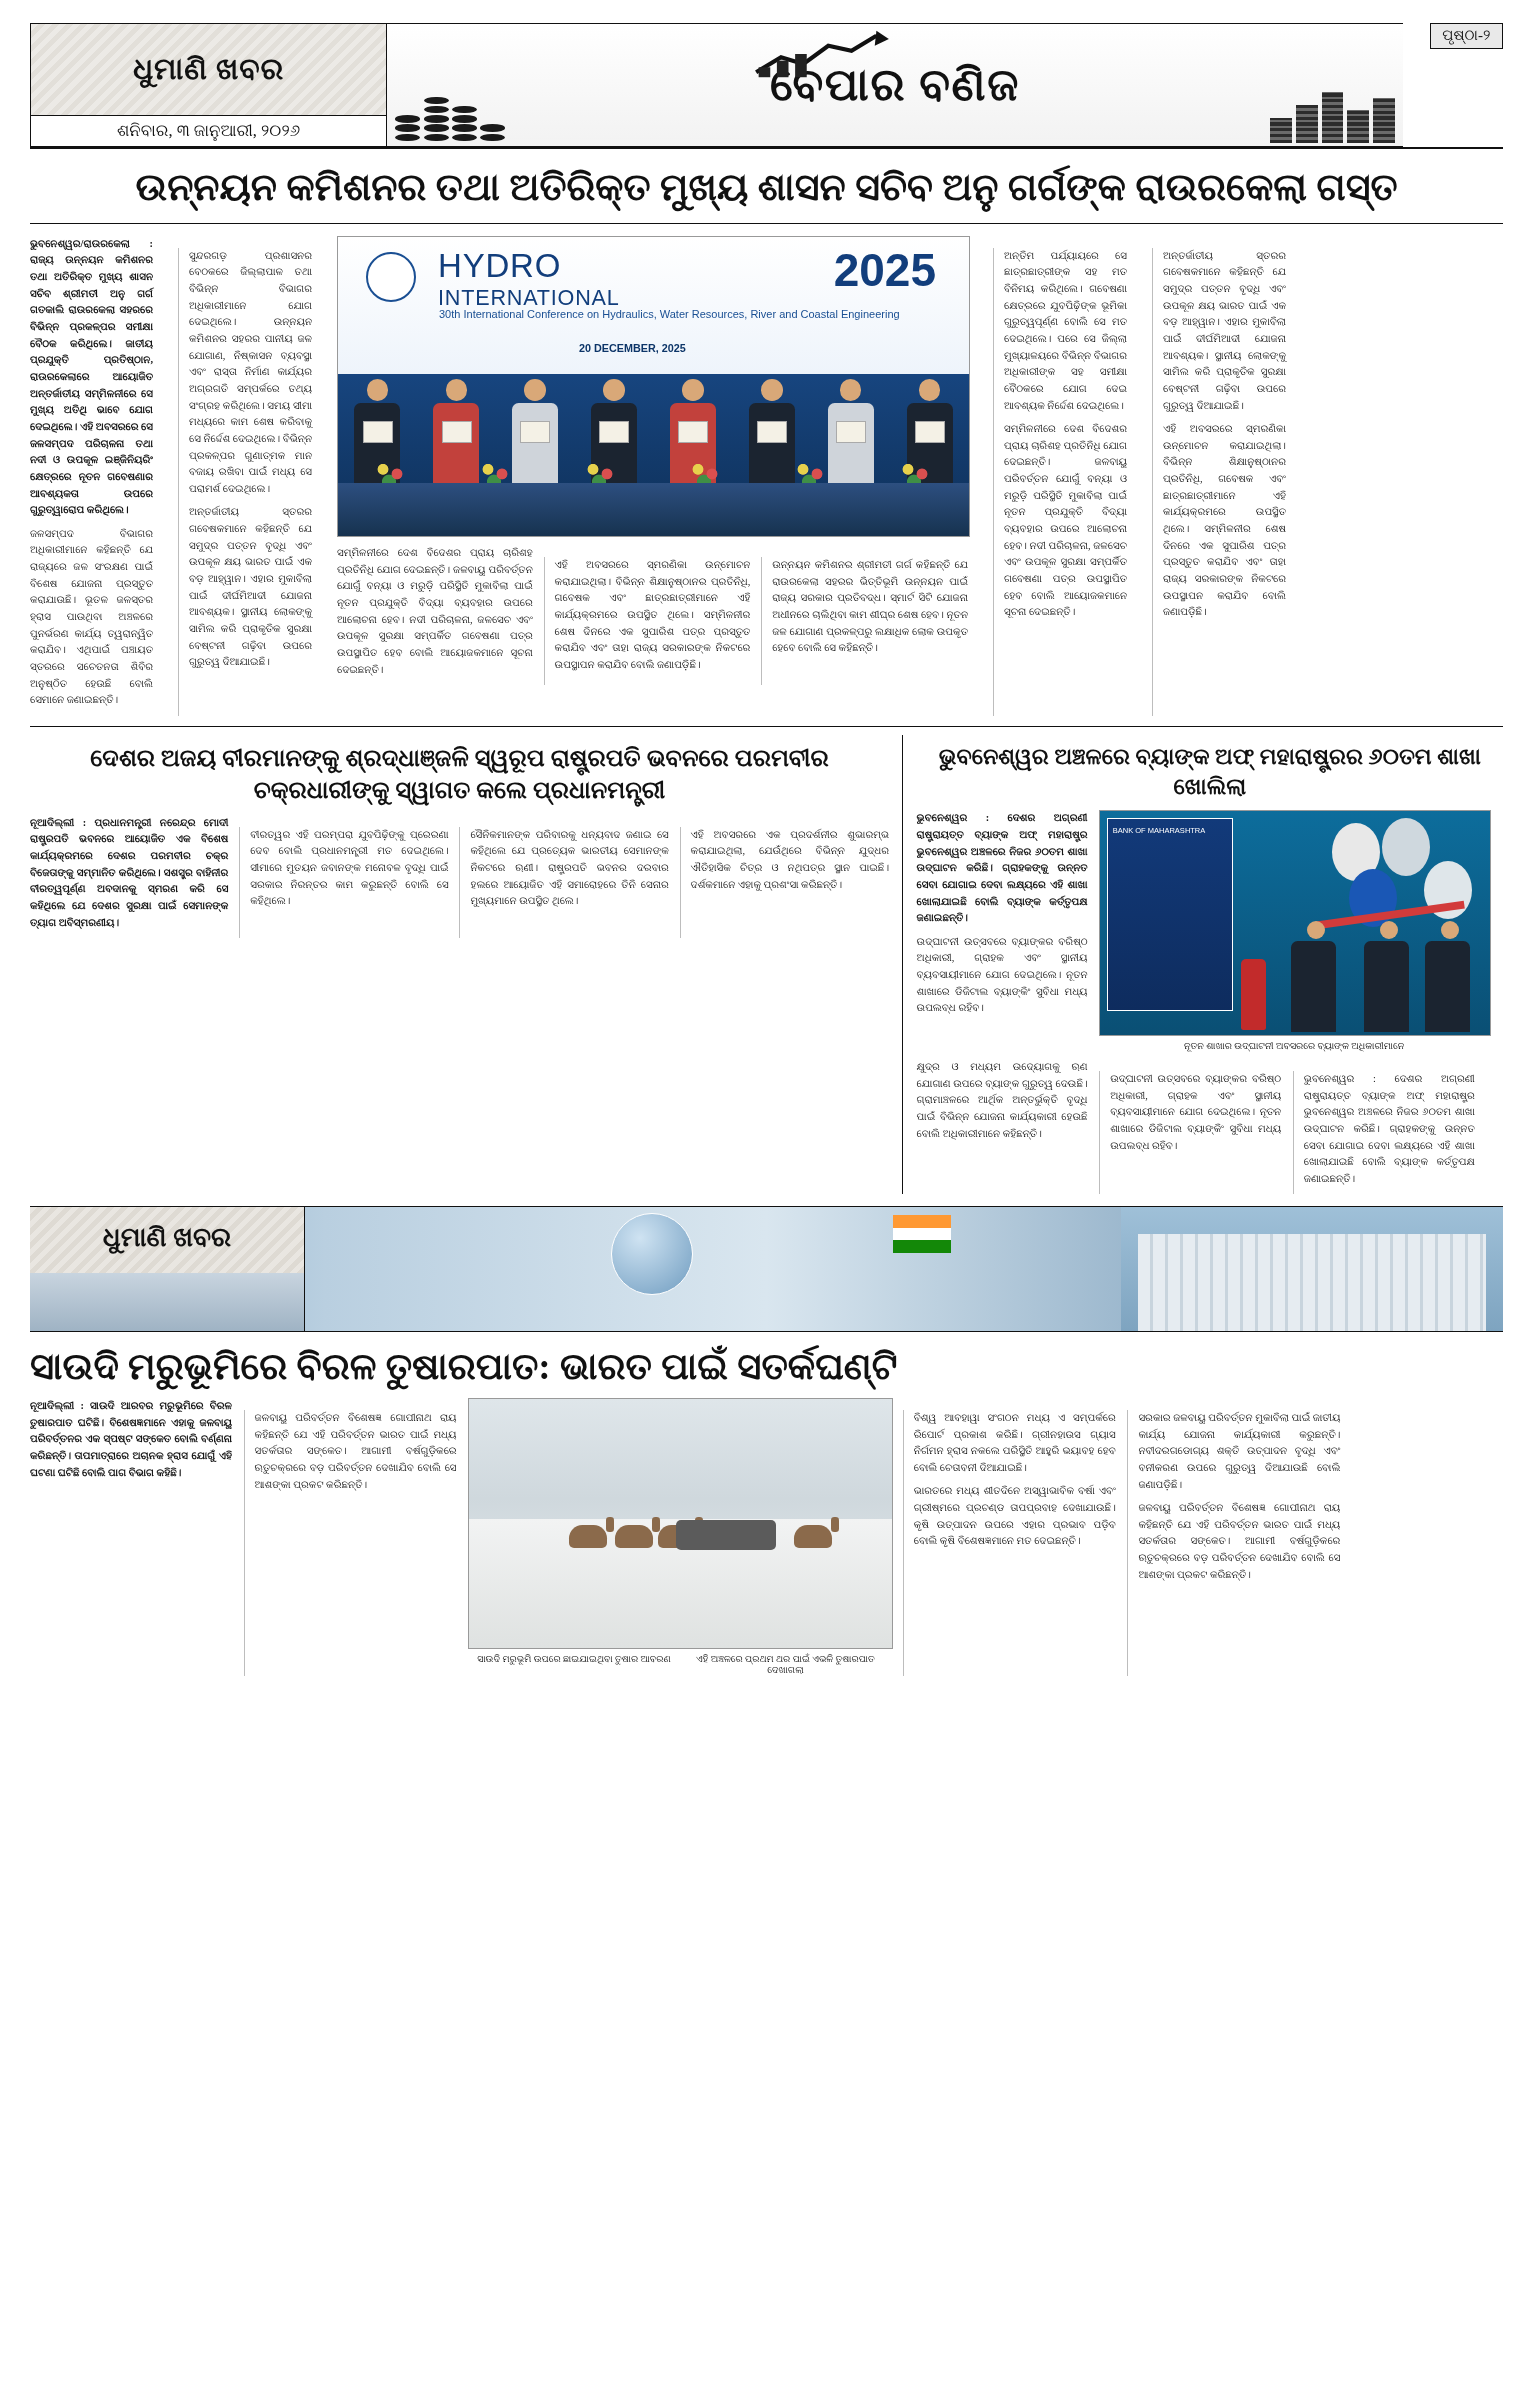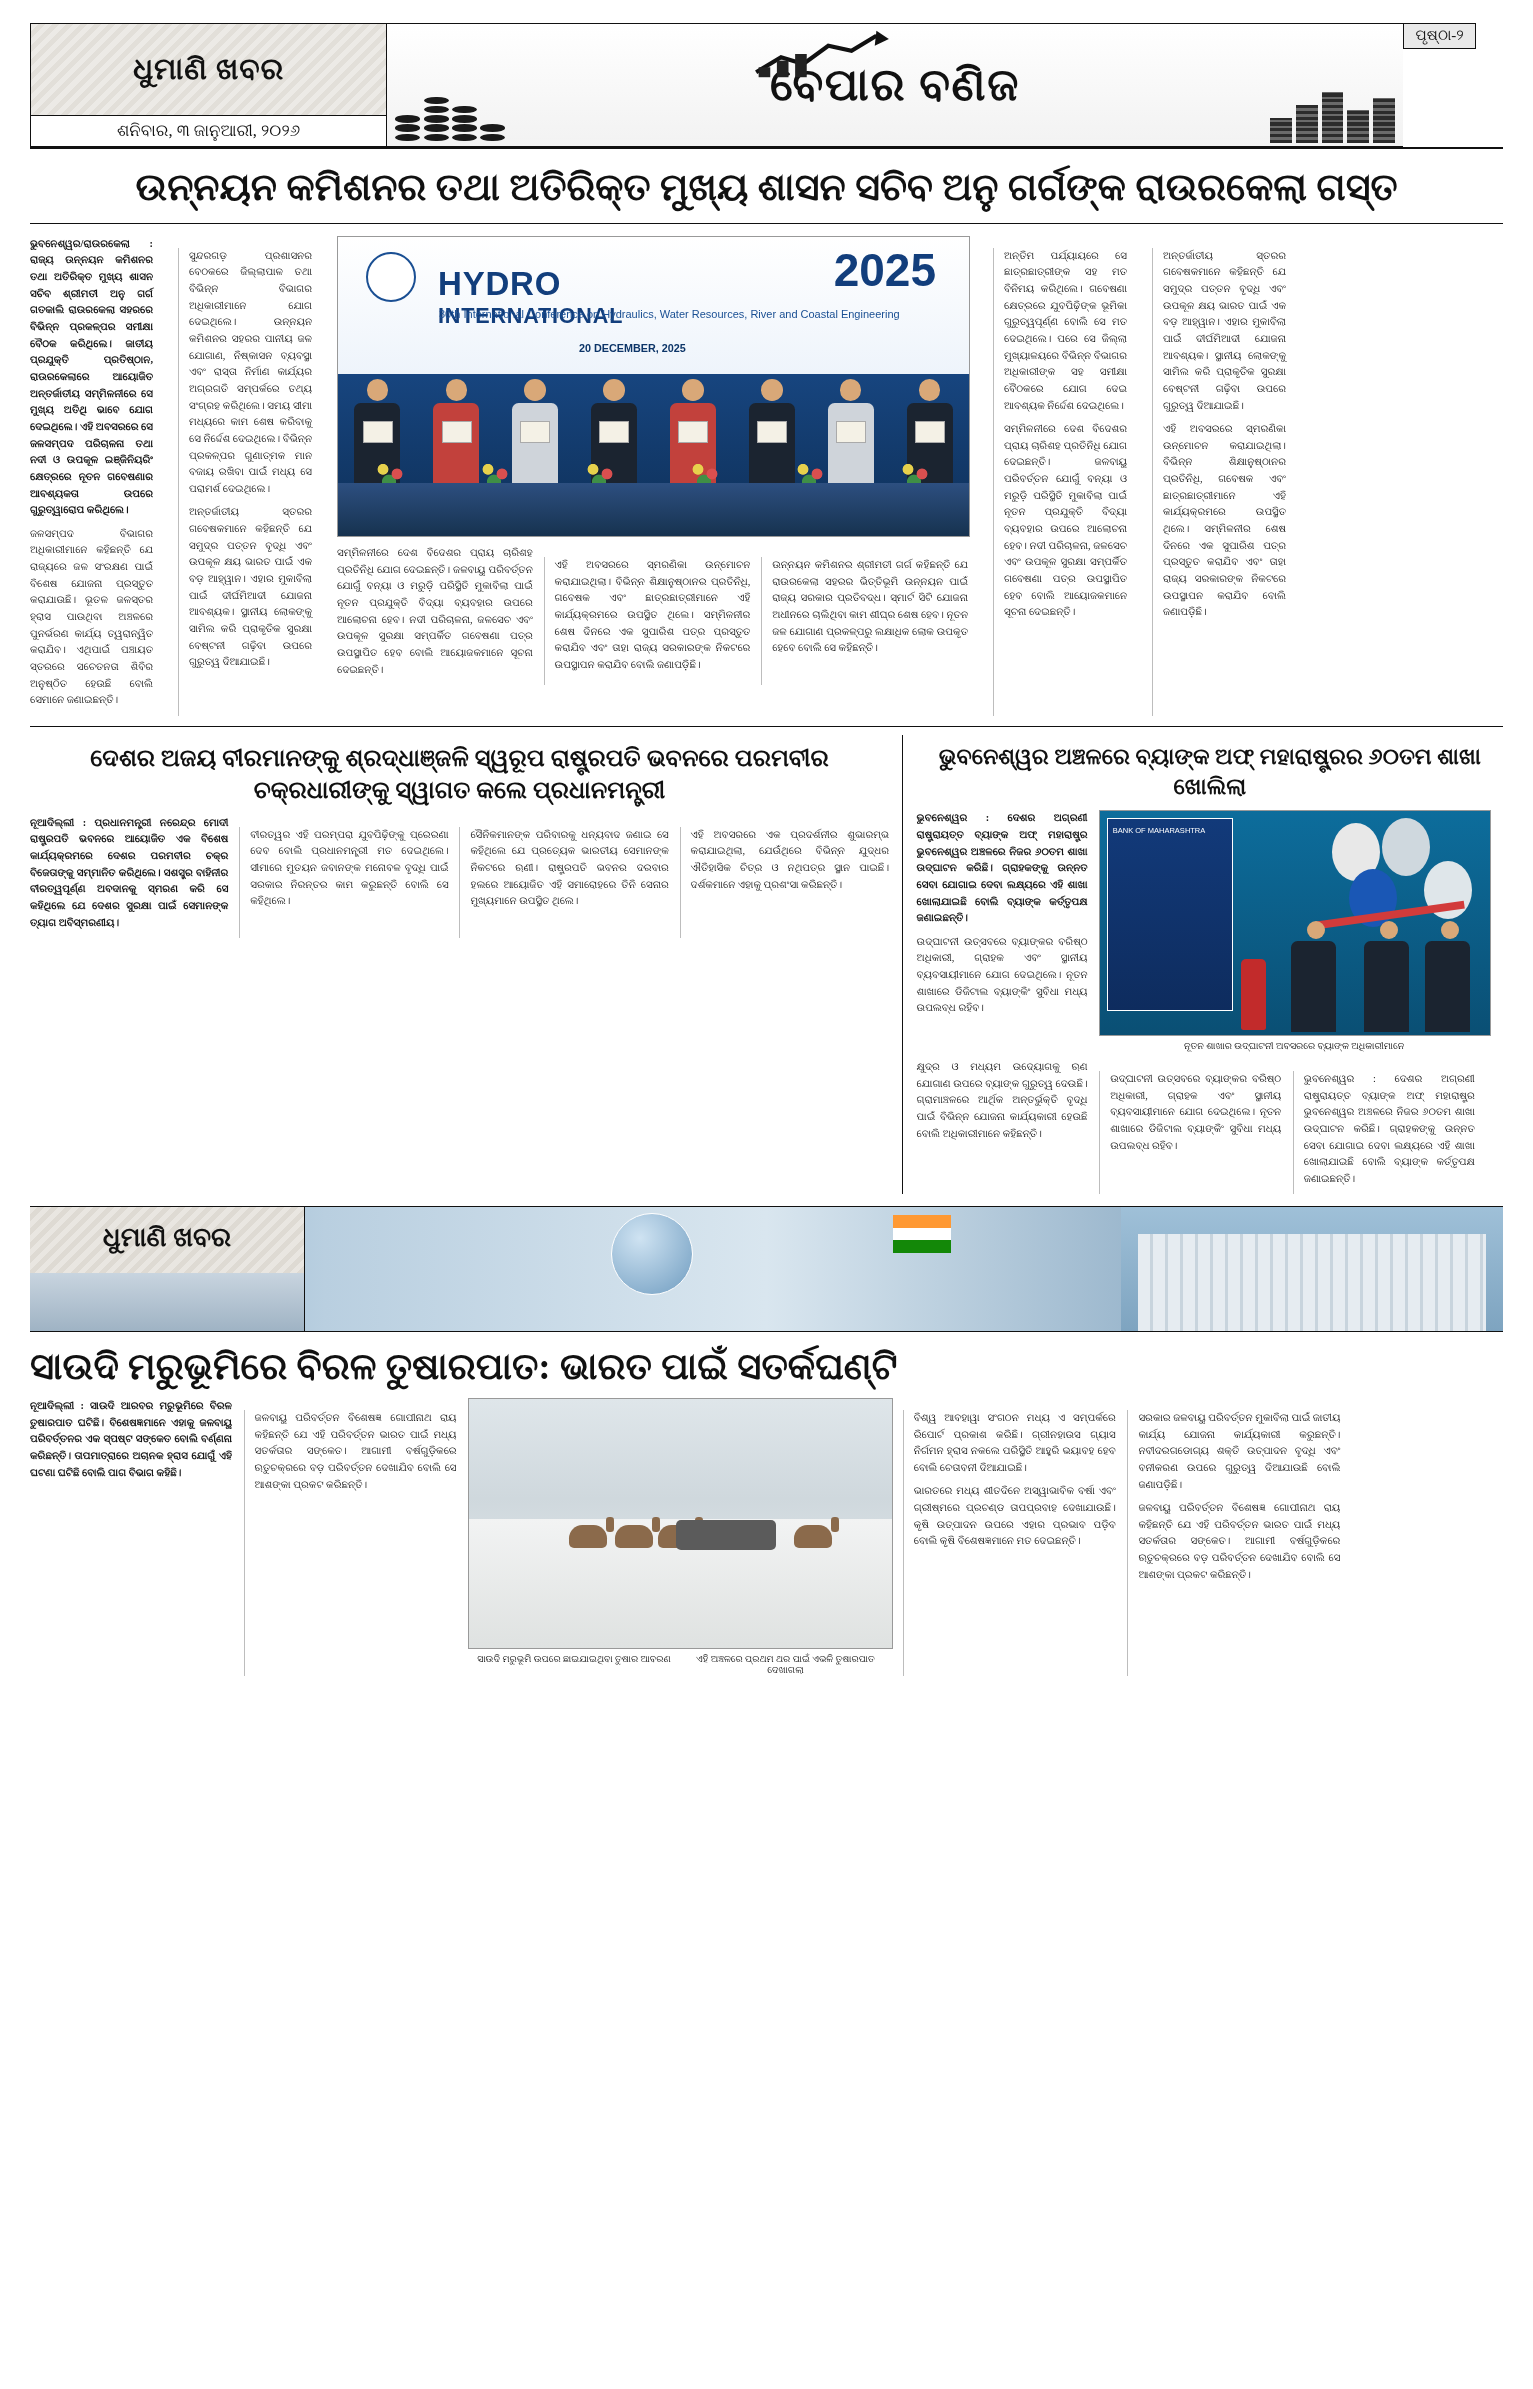--- a/index.html
+++ b/index.html
@@ -14,41 +14,41 @@
   .mast-logo{flex:1;display:flex;align-items:center;justify-content:center;font-size:30px;font-weight:bold;letter-spacing:0.8px;color:#111;}
   .mast-date{border-top:1.7px solid #111;text-align:center;font-size:16.6px;padding:5px 0;background:#fff;}
   .mast-center{flex:1;position:relative;display:flex;align-items:center;justify-content:center;
      background:linear-gradient(#ffffff,#f2f2f2);border-top:1.7px solid #111;border-bottom:1.7px solid #111;}
   .mast-center .title{font-size:45px;font-weight:bold;letter-spacing:1.7px;color:#111;}
   .coins{position:absolute;left:8.3px;bottom:5px;display:flex;align-items:flex-end;gap:3.3px;}
   .coin-stack{display:flex;flex-direction:column-reverse;gap:1.7px;}
   .coin{width:25px;height:7.5px;border-radius:50%;background:#1a1a1a;}
   .coins-right{position:absolute;right:8.3px;bottom:3.3px;display:flex;align-items:flex-end;gap:4.1px;}
   .bar{width:21.6px;background:repeating-linear-gradient(0deg,#2b2b2b 0 3.3px,#6a6a6a 3.3px 5.8px);}
-  .mast-right{width:100px;display:flex;align-items:flex-start;}
+  .mast-right{width:100px;display:flex;align-items:flex-start;justify-content:flex-end;}
   .pagebadge{border:1.7px solid #111;padding:3.3px 11.6px;font-size:15px;background:#e9e9e9;}
   .trendline{position:absolute;left:365px;top:5px;width:141px;height:50px;}
 
   
   .lead-headline{font-size:38px;font-weight:bold;text-align:center;line-height:1.25;padding:15px 3.3px 11.6px 3.3px;border-bottom:1.7px solid #111;}
 
   
   .col{font-size:10.3px;line-height:1.62;text-align:justify;color:#141414;}
   .col p{margin:0 0 6.6px 0;}
   .lede{font-weight:bold;}
   .rule-v{border-left:0.8px solid #bdbdbd;margin-top:12px;}
 
   
   .sec1{display:flex;gap:25px;padding-top:11.6px;}
   .sec1 .c{width:123px;}
   .sec1 .photo{width:631px;}
   .photo-box{width:100%;height:299px;position:relative;overflow:hidden;border:0.8px solid #999;}
   .hydro-sky{position:absolute;inset:0;background:linear-gradient(#1d4e8f,#1b4f97 45%,#14365f);}
   .hydro-banner{position:absolute;left:0;right:0;top:0;height:46%;background:linear-gradient(#ffffff,#eef4fb);border-bottom:2.5px solid #0b3f7a;}
-  .hydro-title{position:absolute;left:100px;top:28px;font-family:"Liberation Sans",sans-serif;font-weight:bold;color:#123e7c;}
+  .hydro-title{position:absolute;left:100px;top:10px;font-family:"Liberation Sans",sans-serif;font-weight:normal;color:#123e7c;}
   .hydro-title .l1{font-size:33px;letter-spacing:0.8px;}
   .hydro-title .l2{font-size:21.6px;letter-spacing:0.8px;}
   .hydro-year{position:absolute;right:33px;top:6.6px;font-family:"Liberation Sans",sans-serif;font-size:46px;font-weight:bold;color:#123e7c;}
   .hydro-sub{position:absolute;left:101px;top:71px;font-family:"Liberation Sans",sans-serif;font-size:11px;color:#1a4f93;}
   .hydro-date{position:absolute;left:241px;top:105px;font-family:"Liberation Sans",sans-serif;font-size:10.8px;color:#0d3568;font-weight:bold;}
   .hydro-emblem{position:absolute;left:28px;top:15px;width:46px;height:46px;border-radius:50%;background:#fff;border:2.5px solid #1a4f93;}
   .stage{position:absolute;left:0;right:0;bottom:0;height:54%;background:linear-gradient(#17457f,#0e2f57);}
   .people{position:absolute;left:0;right:0;bottom:53px;height:124px;display:flex;justify-content:space-around;align-items:flex-end;}
   .person{width:53px;display:flex;flex-direction:column;align-items:center;}
   .head{width:21.6px;height:21.6px;border-radius:50%;background:#d9a878;}

